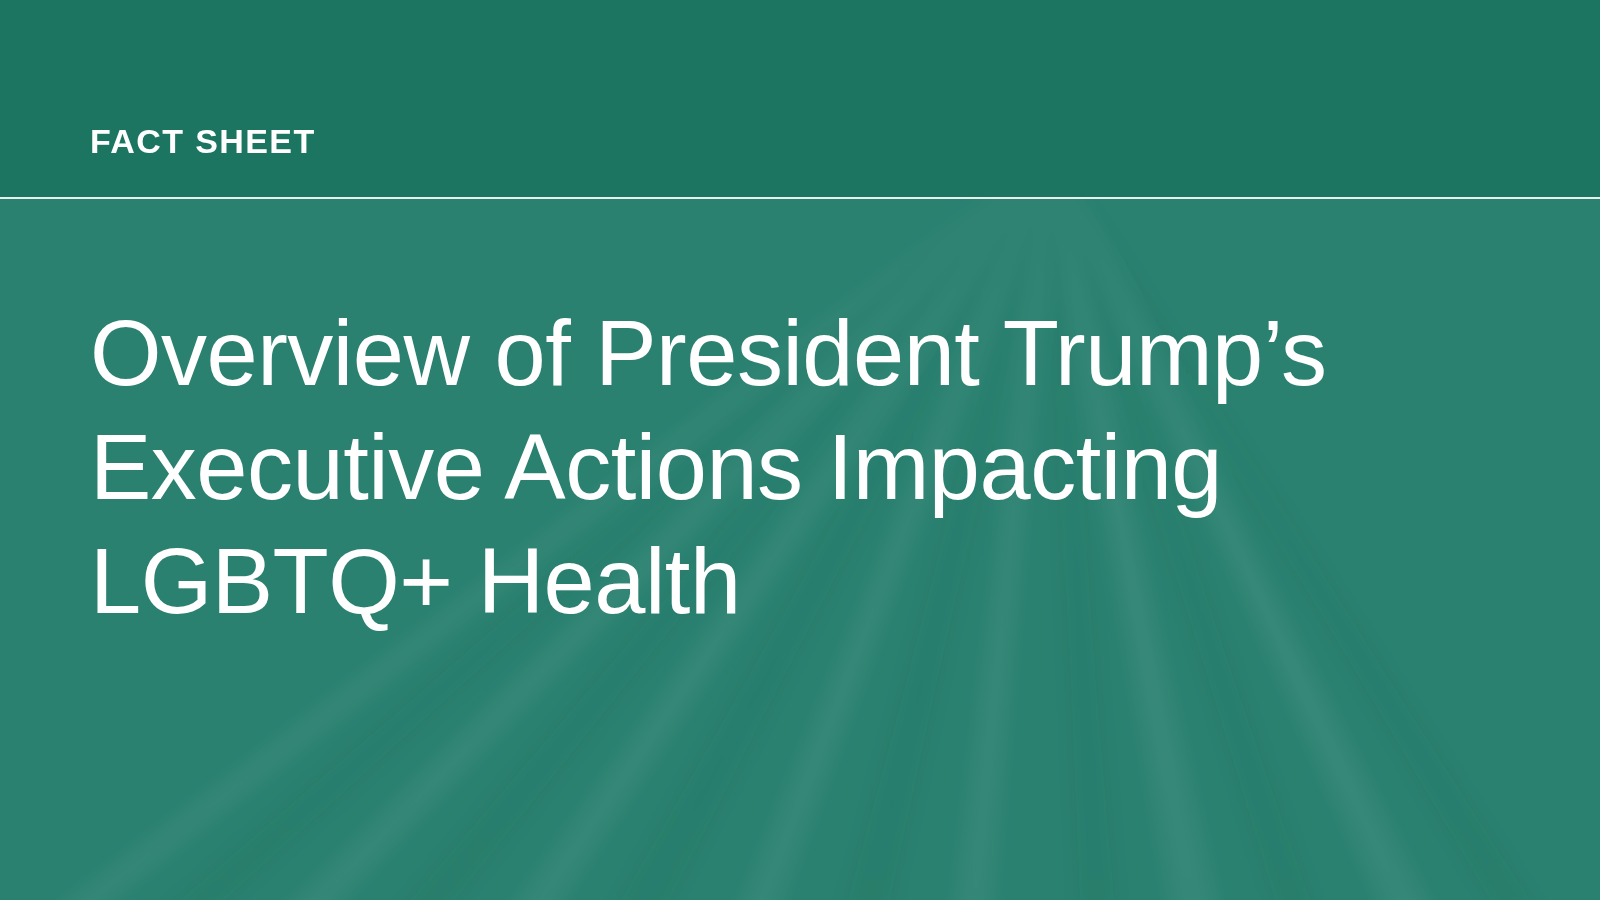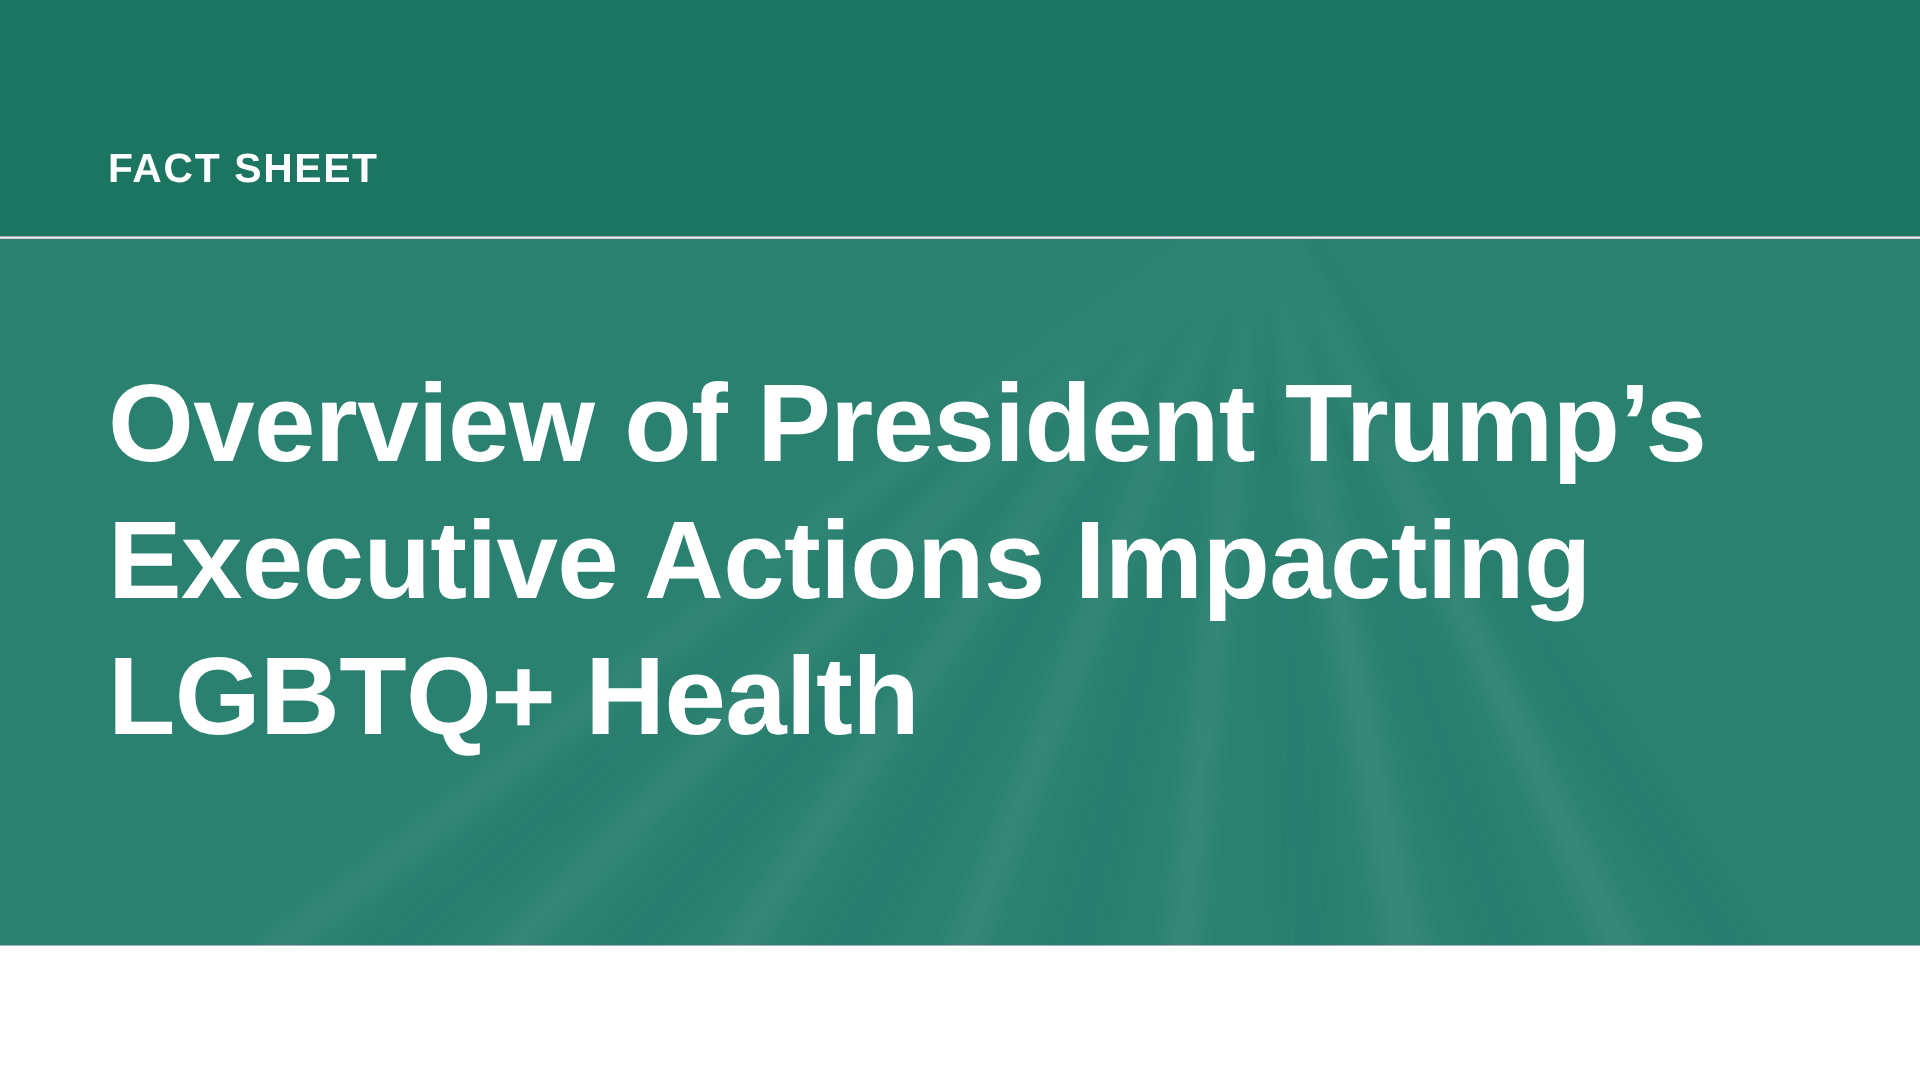--- a/index.html
+++ b/index.html
@@ -4,24 +4,24 @@
 <title>Fact Sheet</title>
 <style>
   html, body {
     margin: 0;
     padding: 0;
     background: #ffffff;
   }
   #page {
     position: relative;
     width: 1600px;
-    height: 788px;
+    height: 900px;
     overflow: hidden;
     font-family: "Liberation Sans", "DejaVu Sans", sans-serif;
-    background: #701a75;
+    background: #0369a1;
     -webkit-font-smoothing: antialiased;
   }
 
   
   .hero-body {
     position: absolute;
     left: 0;
     top: 199px;
     width: 1600px;
     height: 701px;
@@ -73,21 +73,21 @@
   
   .headline {
     position: absolute;
     left: 90px;
     top: 296px;
     margin: 0;
     width: 1400px;
     color: #ffffff;
     font-size: 92px;
     line-height: 114px;
-    font-weight: 700;
+    font-weight: 400;
     letter-spacing: -0.5px;
     white-space: pre-line;
   }
 </style>
 </head>
 <body>
 
 <div id="page">
 
   <div class="hero-body">

